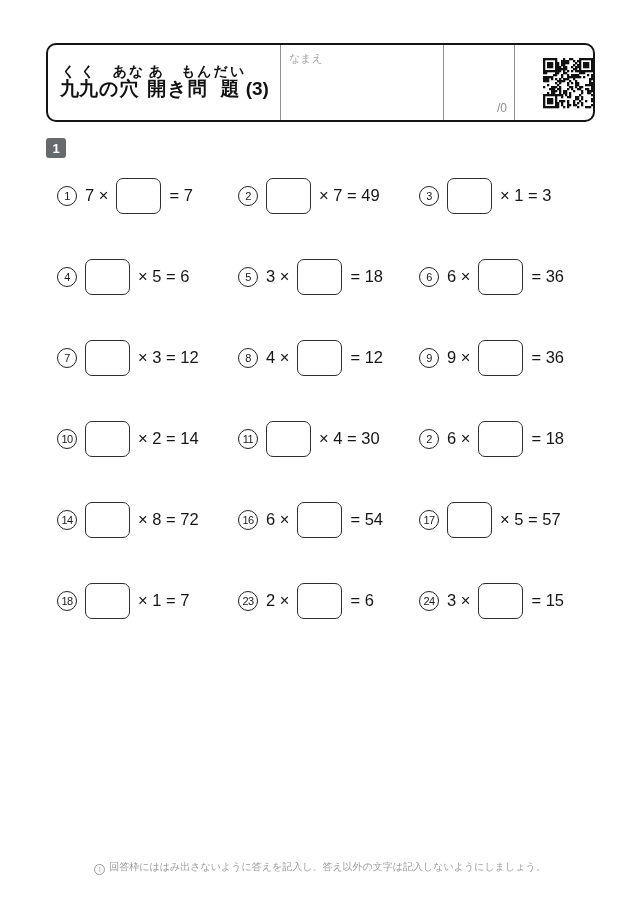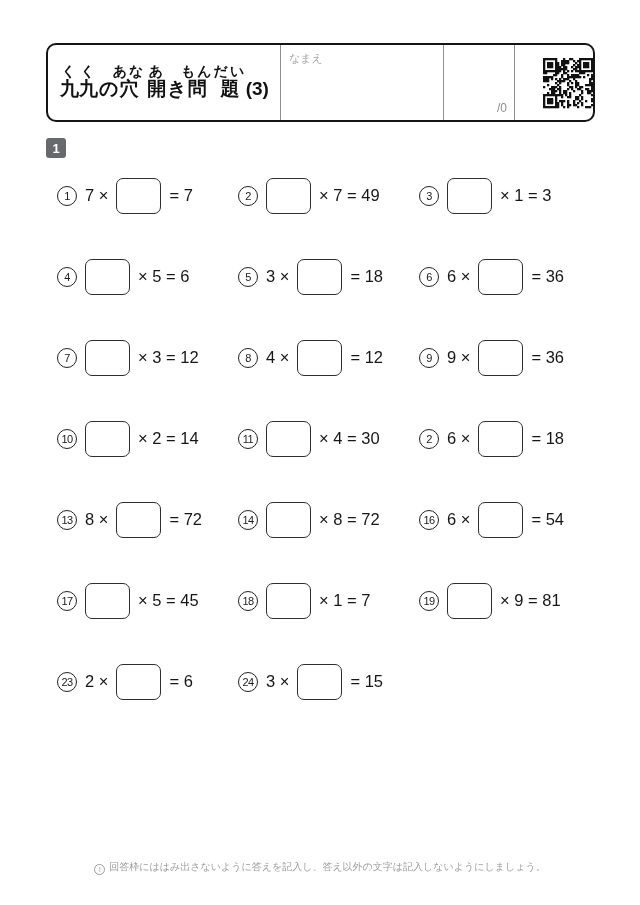--- a/index.html
+++ b/index.html
@@ -470,62 +470,50 @@
       <span class="eq-text eq-after">× 4 = 30</span>
     </div>
 
     <div class="problem">
       <span class="pnum">2</span>
       <span class="eq-text eq-before">6 ×</span>
       <span class="answer-box"></span>
       <span class="eq-text eq-after">= 18</span>
     </div>
 
-    <div class="problem">
-      <span class="pnum">13</span>
-      <span class="eq-text eq-before">8 ×</span>
-      <span class="answer-box"></span>
-      <span class="eq-text eq-after">= 72</span>
-    </div>
 
     <div class="problem">
       <span class="pnum">14</span>
 
       <span class="answer-box"></span>
       <span class="eq-text eq-after">× 8 = 72</span>
     </div>
 
 
     <div class="problem">
       <span class="pnum">16</span>
       <span class="eq-text eq-before">6 ×</span>
       <span class="answer-box"></span>
       <span class="eq-text eq-after">= 54</span>
     </div>
 
     <div class="problem">
       <span class="pnum">17</span>
 
       <span class="answer-box"></span>
-      <span class="eq-text eq-after">× 5 = 45</span>
+      <span class="eq-text eq-after">× 5 = 57</span>
     </div>
 
     <div class="problem">
       <span class="pnum">18</span>
 
       <span class="answer-box"></span>
       <span class="eq-text eq-after">× 1 = 7</span>
     </div>
 
-    <div class="problem">
-      <span class="pnum">19</span>
-
-      <span class="answer-box"></span>
-      <span class="eq-text eq-after">× 9 = 81</span>
-    </div>
 
 
 
 
     <div class="problem">
       <span class="pnum">23</span>
       <span class="eq-text eq-before">2 ×</span>
       <span class="answer-box"></span>
       <span class="eq-text eq-after">= 6</span>
     </div>

